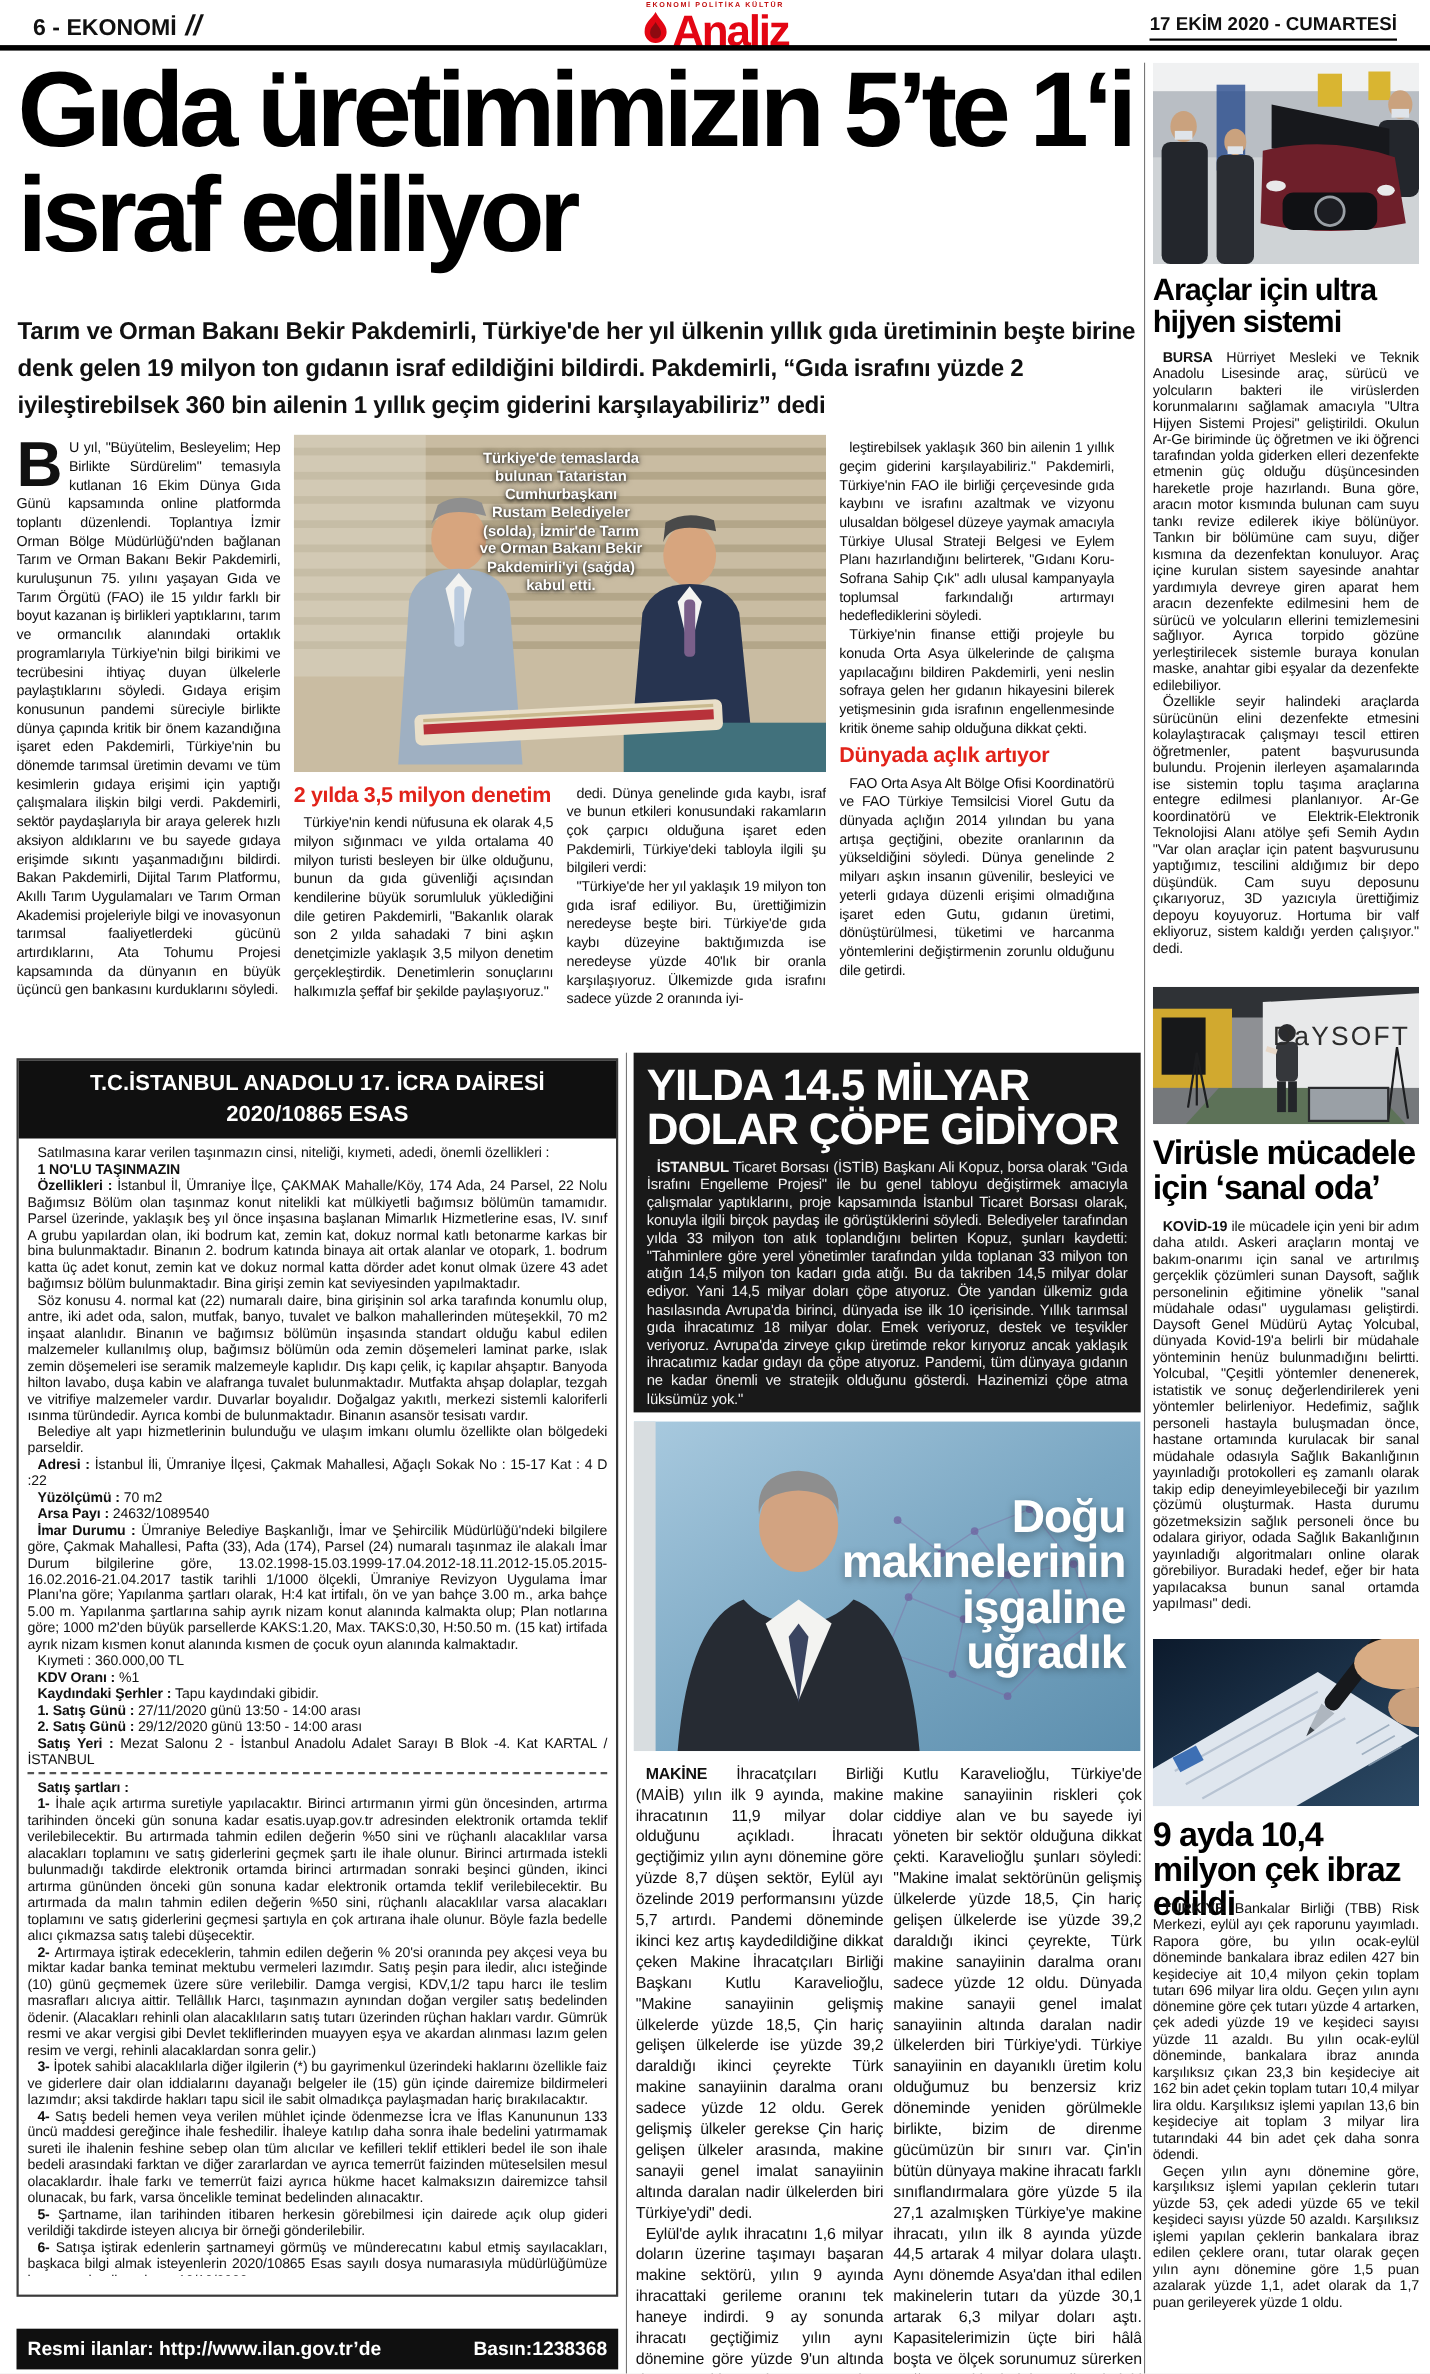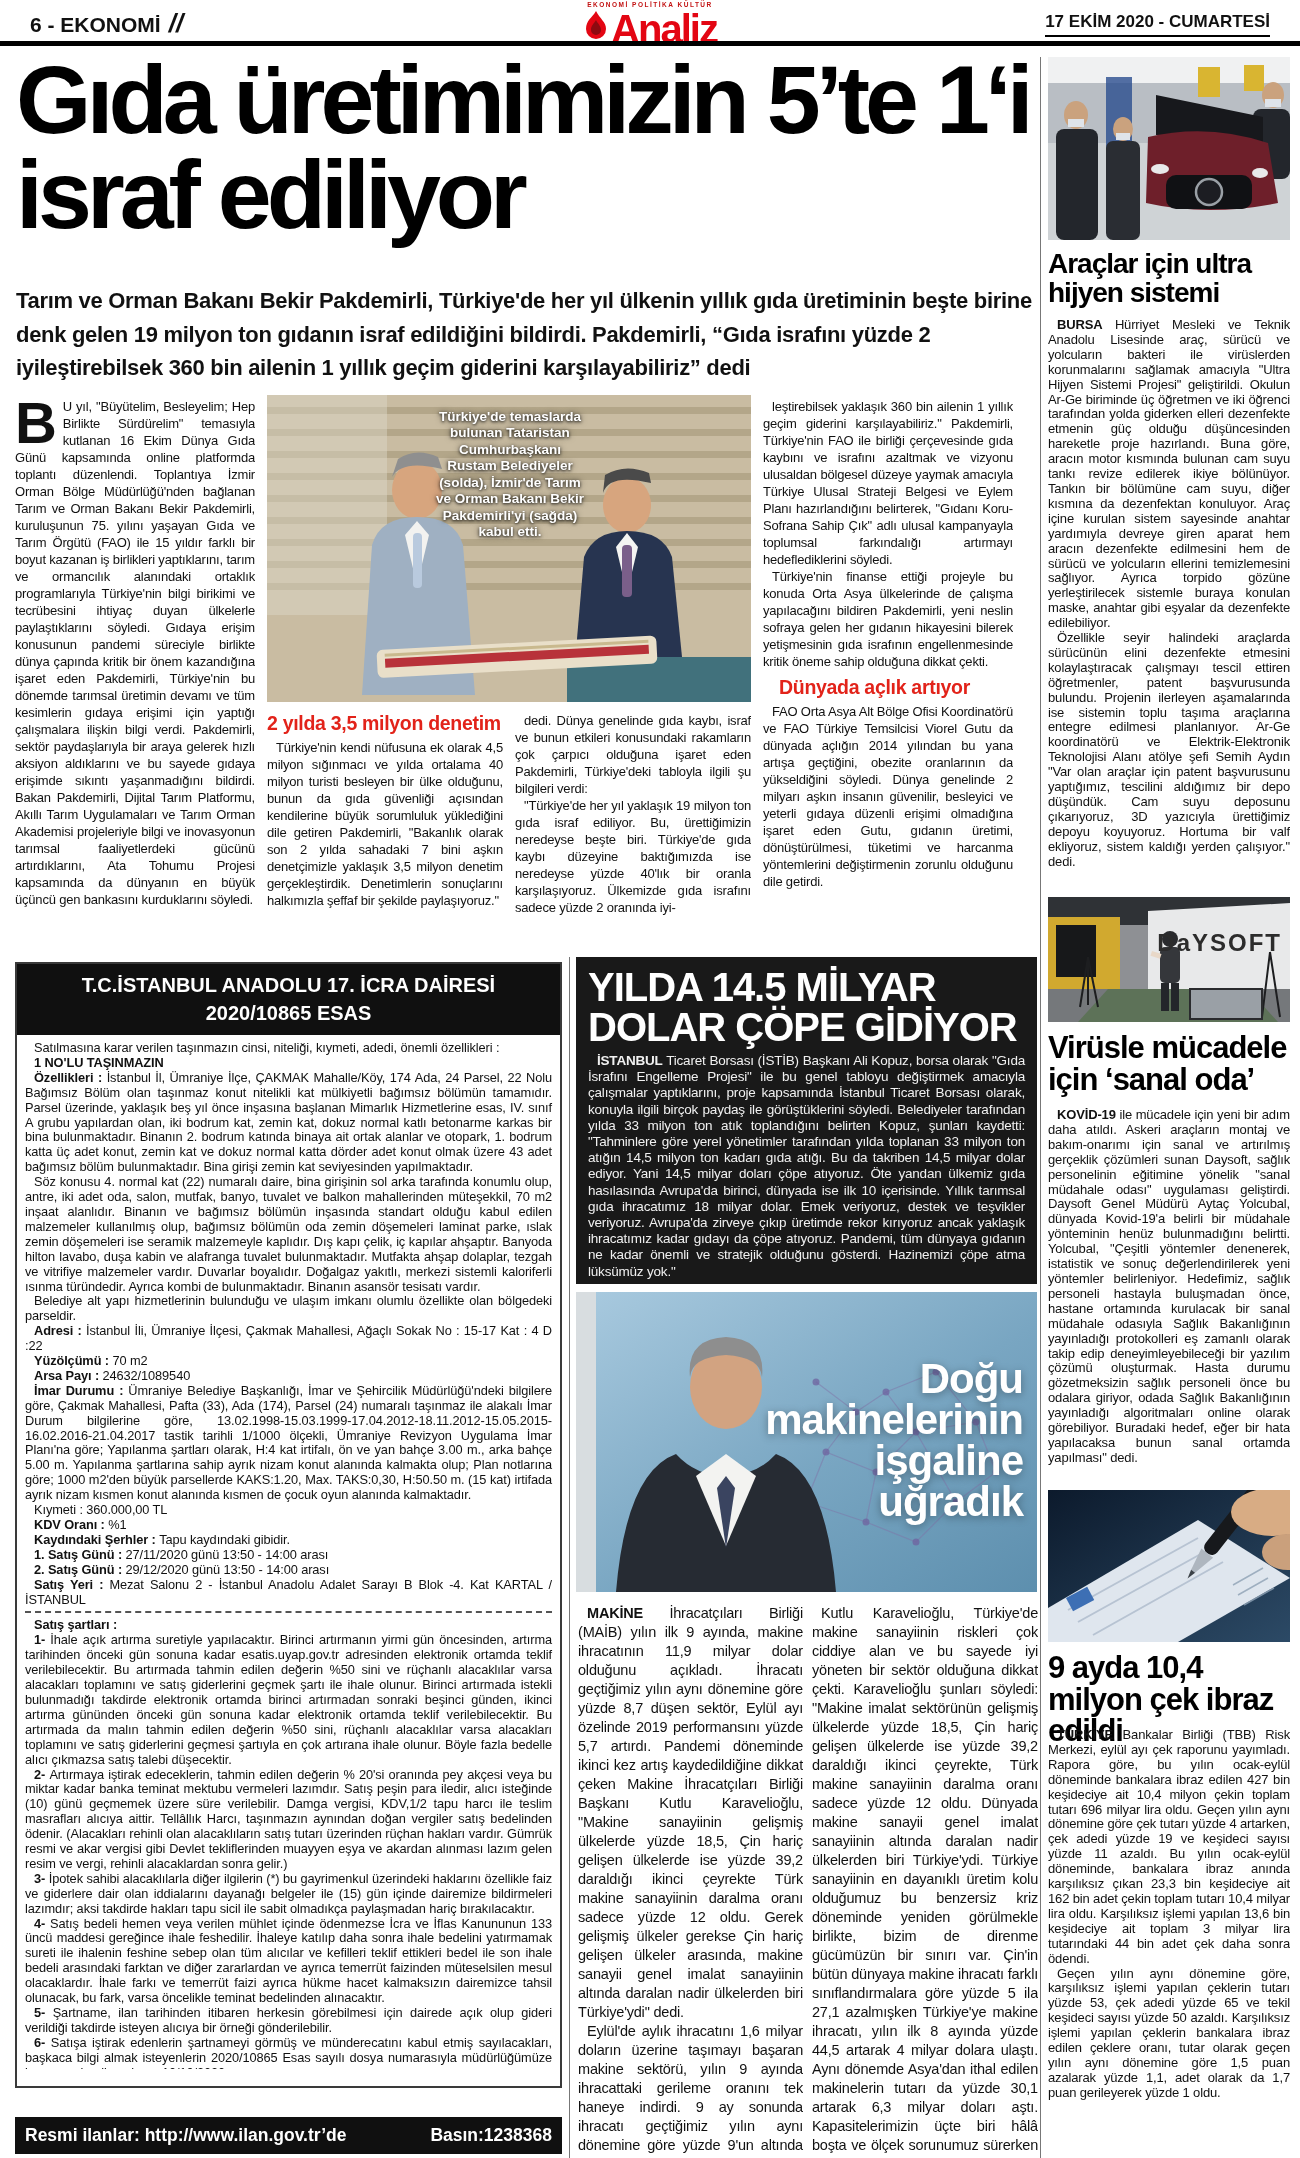--- a/index.html
+++ b/index.html
@@ -45,21 +45,21 @@
   .trashtxt{font-size:13.5px;line-height:16.2px;color:#f1f1f1;margin-top:6px;letter-spacing:-.2px;}
   
   .machine-overlay{position:absolute;color:#fff;font-weight:bold;font-size:42px;line-height:.98;
                    text-align:right;white-space:pre-line;letter-spacing:-1px;
                    text-shadow:0 2px 8px rgba(0,0,0,.35);}
   .machtxt{font-size:14.5px;line-height:19px;letter-spacing:-.2px;overflow:hidden;}
   
   .sbtitle{font-size:28px;font-weight:bold;line-height:1.02;letter-spacing:-1px;color:#000;}
   .sbtxt{font-size:13px;line-height:14.9px;letter-spacing:-.15px;overflow:hidden;}
   .vrule{background:#777;width:1px;}
-  .walltext{position:absolute;font-weight:bold;color:#2c2c2c;font-size:24px;letter-spacing:2px;}
+  .walltext{position:absolute;font-weight:normal;color:#2c2c2c;font-size:24px;letter-spacing:2px;}
 </style>
 </head>
 <body>
 
 <div class="page">
 
   <div class="abs" style="left:30px;top:8px;">
     <span class="section-label">6 - EKONOMİ</span><span class="slashes">//</span>
   </div>
   <div class="abs brandbox" style="left:555px;top:2px;width:190px;">
@@ -131,21 +131,21 @@
   </div>
   <div class="abs bodytxt jus" style="left:515px;top:712px;width:236px;height:248px;">
       <p>dedi. Dünya genelinde gıda kaybı, israf ve bunun etkileri konusundaki rakamların çok çarpıcı olduğuna işaret eden Pakdemirli, Türkiye'deki tabloyla ilgili şu bilgileri verdi:</p>
       <p>"Türkiye'de her yıl yaklaşık 19 milyon ton gıda israf ediliyor. Bu, ürettiğimizin neredeyse beşte biri. Türkiye'de gıda kaybı düzeyine baktığımızda ise neredeyse yüzde 40'lık bir oranla karşılaşıyoruz. Ülkemizde gıda israfını sadece yüzde 2 oranında iyi-</p>
     </div>
   <div class="abs" style="left:763px;top:398px;width:250px;height:562px;overflow:hidden;">
     <div class="bodytxt jus">
         <p>leştirebilsek yaklaşık 360 bin ailenin 1 yıllık geçim giderini karşılayabiliriz." Pakdemirli, Türkiye'nin FAO ile birliği çerçevesinde gıda kaybını ve israfını azaltmak ve vizyonu ulusaldan bölgesel düzeye yaymak amacıyla Türkiye Ulusal Strateji Belgesi ve Eylem Planı hazırlandığını belirterek, "Gıdanı Koru-Sofrana Sahip Çık" adlı ulusal kampanyayla toplumsal farkındalığı artırmayı hedeflediklerini söyledi.</p>
         <p>Türkiye'nin finanse ettiği projeyle bu konuda Orta Asya ülkelerinde de çalışma yapılacağını bildiren Pakdemirli, yeni neslin sofraya gelen her gıdanın hikayesini bilerek yetişmesinin gıda israfının engellenmesinde kritik öneme sahip olduğuna dikkat çekti.</p>
       </div>
-    <div class="subhead" style="margin-top:6px;margin-left:16px;">Dünyada açlık artıyor</div>
+    <div class="subhead" style="margin-top:6px;">Dünyada açlık artıyor</div>
     <div class="bodytxt jus">
         <p>FAO Orta Asya Alt Bölge Ofisi Koordinatörü ve FAO Türkiye Temsilcisi Viorel Gutu da dünyada açlığın 2014 yılından bu yana artışa geçtiğini, obezite oranlarının da yükseldiğini söyledi. Dünya genelinde 2 milyarı aşkın insanın güvenilir, besleyici ve yeterli gıdaya düzenli erişimi olmadığına işaret eden Gutu, gıdanın üretimi, dönüştürülmesi, tüketimi ve harcanma yöntemlerini değiştirmenin zorunlu olduğunu dile getirdi.</p>
       </div>
   </div>
 
   <div class="abs legalbox" style="left:15px;top:962px;width:547px;height:1126px;box-sizing:border-box;">
     <div class="legalhead">
       <div>T.C.İSTANBUL ANADOLU 17. İCRA DAİRESİ</div>
       <div>2020/10865 ESAS</div>
     </div>

